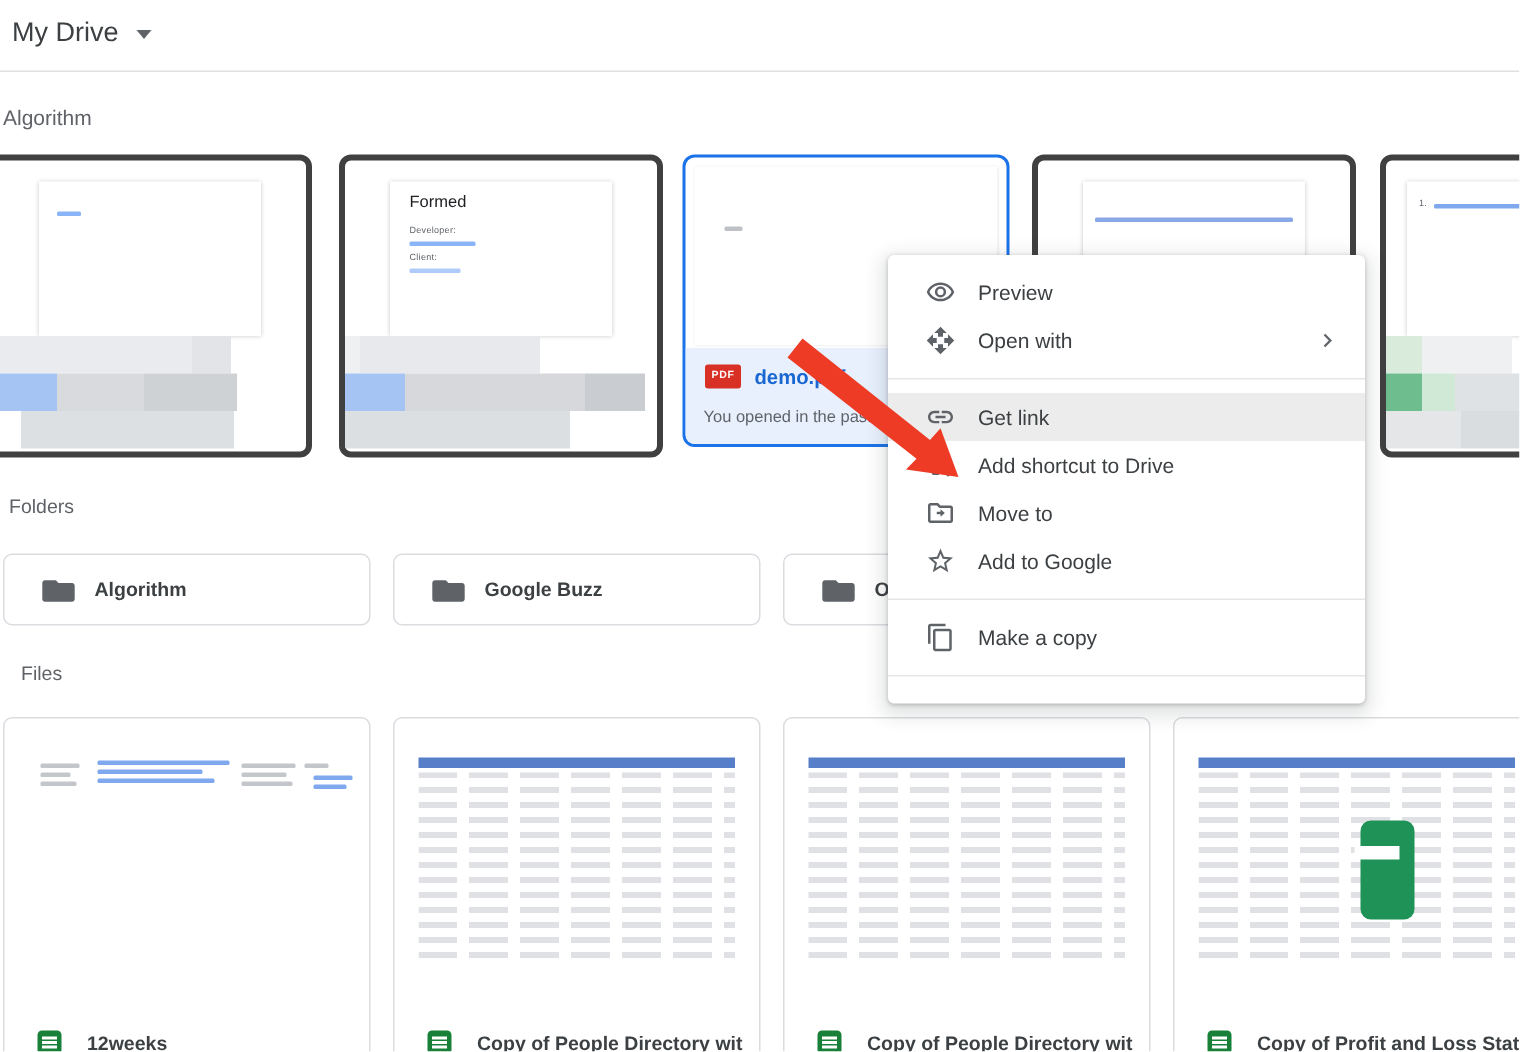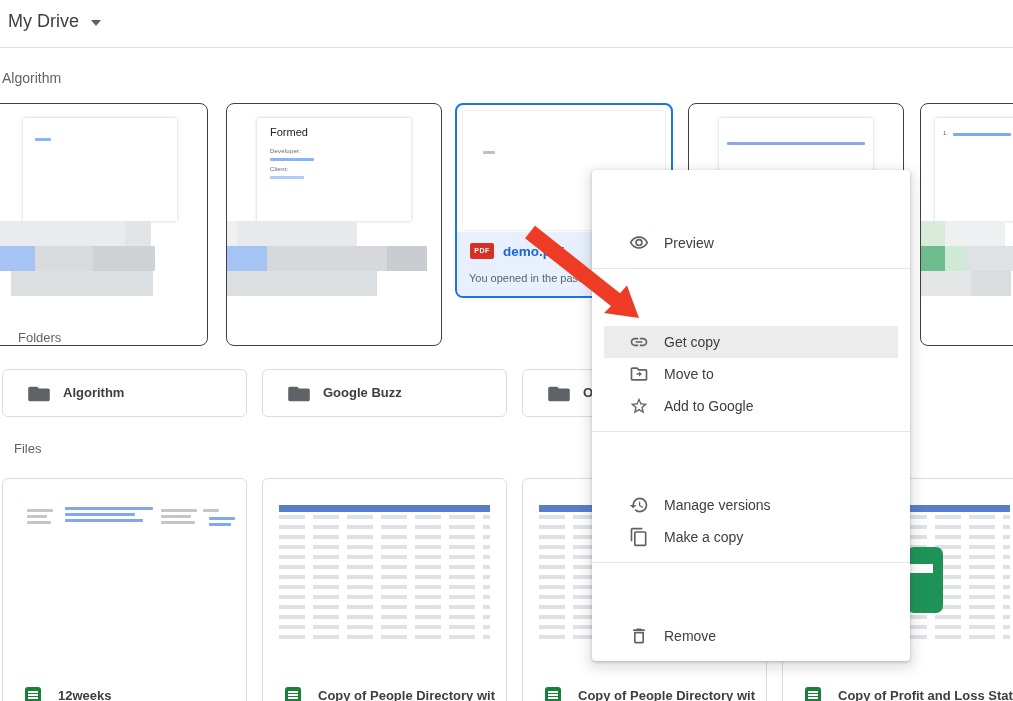--- a/index.html
+++ b/index.html
@@ -5,21 +5,21 @@
   html,body{margin:0;padding:0;}
   .canvas{position:relative;width:1013px;height:701px;background:#fff;overflow:hidden;
           font-family:"Liberation Sans",sans-serif;color:#3c4043;}
   
   .hdr-title{position:absolute;left:8px;top:11px;font-size:18px;color:#3c4043;display:flex;align-items:center;cursor:pointer;}
   .dd-tri{width:0;height:0;border-left:5px solid transparent;border-right:5px solid transparent;
           border-top:6px solid #5f6368;margin-left:12px;margin-top:3px;}
   .hdr-divider{position:absolute;left:0;top:47px;width:1013px;height:1px;background:#e0e0e0;}
   .sec-label{position:absolute;font-size:14px;color:#5f6368;}
   
-  .sg-card{position:absolute;top:103px;width:216px;height:243px;background:#fff;border:1px solid #404040;
+  .sg-card{position:absolute;top:103px;width:216px;height:202px;background:#fff;border:4px solid #404040;
            border-radius:8px;overflow:hidden;box-sizing:border-box;}
   .sg-card.selected{border:2px solid #1a73e8;}
   .page{position:absolute;left:30px;right:30px;top:14px;height:103px;background:#fff;
         box-shadow:0 0 3px rgba(0,0,0,.22);}
   .page-big{position:absolute;left:6px;right:6px;top:6px;height:119px;background:#fff;
         box-shadow:0 0 2px rgba(0,0,0,.18);}
   .tinybar{position:absolute;height:3px;border-radius:1px;}
   .doc-title{position:absolute;left:13px;top:8px;font-size:11px;color:#202124;}
   .doc-micro{position:absolute;font-size:6px;color:#5f6368;letter-spacing:.2px;}
   .mosaic{position:absolute;left:0;right:0;top:117px;bottom:0;}
@@ -51,21 +51,21 @@
   .bigsheet .slot{position:absolute;left:-4px;top:17px;width:30px;height:9px;background:#fff;}
   .fname-row{position:absolute;left:0;right:0;top:208px;height:24px;}
   .sh-ico{position:absolute;left:22px;top:0;width:16px;height:16px;background:#188038;border-radius:3px;}
   .sh-ico .cell{position:absolute;left:3px;top:4px;width:10px;height:8px;background:#fff;}
   .sh-ico .ln{position:absolute;left:3px;width:10px;height:1px;background:#188038;}
   .fname{position:absolute;left:55px;top:1px;right:6px;font-size:13px;font-weight:bold;color:#3c4043;
          white-space:nowrap;overflow:hidden;}
   
   .menu{position:absolute;left:592px;top:170px;width:318px;background:#fff;border-radius:4px;z-index:50;
         box-shadow:0 1px 3px rgba(60,64,67,.3),0 4px 12px 4px rgba(60,64,67,.15);}
-  .mgroup{padding:9px 12px;margin-top:48px;}
+  .mgroup{padding:9px 0;}
   .mdiv{height:1px;background:#e6e6e6;}
   .mi{display:flex;align-items:center;height:32px;padding:0 16px 0 25px;font-size:14px;color:#3c4043;cursor:pointer;}
   .mi.hl{background:#ececec;}
   .mico{width:20px;height:20px;margin-right:15px;flex:none;display:flex;align-items:center;justify-content:center;}
   .mico svg{width:20px;height:20px;fill:#5f6368;}
   .mi .chev{margin-left:auto;display:flex;}
   .mi .chev svg{width:18px;height:18px;fill:#5f6368;}
   
   .arrow-svg{position:absolute;left:0;top:0;z-index:60;pointer-events:none;}
 </style>
@@ -169,21 +169,21 @@
 
       </div>
       <div class="mrow">
         <div class="mb" style="width:50px;background:#e4e6e8;"></div>
           <div class="mb" style="width:40px;background:#dadde0;"></div>
 
       </div>
     </div>
   </div>
 
-  <div class="sec-label" style="left:18px;top:330px;font-size:13px;text-align:center;">Folders</div>
+  <div class="sec-label" style="left:6px;top:330px;font-size:13px;text-align:center;">Folders</div>
 
   <div class="fo-card" style="left:2px;">
     <span class="fo-ico">
       <svg width="22" height="18" viewBox="0 0 24 20">
           <path fill="#5f6368" d="M10 2l2 2h10c1.1 0 2 .9 2 2v10c0 1.1-.9 2-2 2H2c-1.1 0-2-.9-2-2V4c0-1.1.9-2 2-2h8z"></path>
         </svg>
     </span>
     <span class="fo-name">Algorithm</span>
   </div>
   <div class="fo-card" style="left:262px;">
@@ -284,30 +284,52 @@
   <div class="menu">
     <div class="mgroup">
       <div class="mi">
         <span class="mico">
           <svg viewBox="0 0 24 24">
               <path d="M12 6c3.79 0 7.17 2.13 8.82 5.5C19.17 14.87 15.79 17 12 17s-7.17-2.13-8.82-5.5C4.83 8.13 8.21 6 12 6m0-2C7 4 2.73 7.11 1 11.5 2.73 15.89 7 19 12 19s9.27-3.11 11-7.5C21.27 7.11 17 4 12 4zm0 5a2.5 2.5 0 010 5 2.5 2.5 0 010-5m0-2a4.5 4.5 0 100 9 4.5 4.5 0 000-9z"></path>
             </svg>
         </span>
         <span>Preview</span>
       </div>
+      <div class="mi">
+        <span class="mico">
+          <svg viewBox="0 0 24 24">
+              <path d="M10 9h4V6h3l-5-5-5 5h3v3zm-1 1H6V7l-5 5 5 5v-3h3v-4zm14 2l-5-5v3h-3v4h3v3l5-5zm-9 3h-4v3H7l5 5 5-5h-3v-3z"></path>
+            </svg>
+        </span>
+        <span>Open with</span>
+        <span class="chev">
+          <svg viewBox="0 0 24 24">
+              <path d="M10 6L8.59 7.41 13.17 12l-4.58 4.59L10 18l6-6z"></path>
+            </svg>
+        </span>
+      </div>
     </div>
     <div class="mdiv"></div>
     <div class="mgroup">
       <div class="mi hl">
         <span class="mico">
           <svg viewBox="0 0 24 24">
               <path d="M3.9 12c0-1.71 1.39-3.1 3.1-3.1h4V7H7c-2.76 0-5 2.24-5 5s2.24 5 5 5h4v-1.9H7c-1.71 0-3.1-1.39-3.1-3.1zM8 13h8v-2H8v2zm9-6h-4v1.9h4c1.71 0 3.1 1.39 3.1 3.1s-1.39 3.1-3.1 3.1h-4V17h4c2.76 0 5-2.24 5-5s-2.24-5-5-5z"></path>
             </svg>
         </span>
-        <span>Get copy</span>
+        <span>Get link</span>
+      </div>
+      <div class="mi">
+        <span class="mico">
+          <svg viewBox="0 0 24 24">
+              <path d="M8.2 4h7.6l4.3 7.4h-2.3l-3.2-5.4H9.35L4.5 14.3 6.9 18h4.8l-1.2 2H5.8L2.2 14.2 8.2 4z"></path>
+              <path d="M19 14h-2v2.5h-2.5v2H17V21h2v-2.5h2.5v-2H19V14z"></path>
+            </svg>
+        </span>
+        <span>Add shortcut to Drive</span>
       </div>
       <div class="mi">
         <span class="mico">
           <svg viewBox="0 0 24 24">
               <path d="M20 6h-8l-2-2H4c-1.1 0-2 .9-2 2v12c0 1.1.9 2 2 2h16c1.1 0 2-.9 2-2V8c0-1.1-.9-2-2-2zm0 12H4V6h5.17l2 2H20v10z"></path>
               <path d="M12 9v2H9v2h3v2l3.5-3L12 9z"></path>
             </svg>
         </span>
         <span>Move to</span>
       </div>
@@ -318,44 +340,28 @@
             </svg>
         </span>
         <span>Add to Google</span>
       </div>
     </div>
     <div class="mdiv"></div>
     <div class="mgroup">
       <div class="mi">
         <span class="mico">
           <svg viewBox="0 0 24 24">
-              <path d="M13 3a9 9 0 00-9 9H1l3.89 3.89.07.14L9 12H6a7 7 0 117 7c-1.93 0-3.68-.79-4.94-2.06l-1.42 1.42A8.95 8.95 0 0013 21a9 9 0 000-18zm-1 5v5l4.25 2.52.77-1.28-3.52-2.09V8z"></path>
-            </svg>
-        </span>
-        <span>Manage versions</span>
-      </div>
-      <div class="mi">
-        <span class="mico">
-          <svg viewBox="0 0 24 24">
               <path d="M16 1H4c-1.1 0-2 .9-2 2v14h2V3h12V1zm3 4H8c-1.1 0-2 .9-2 2v14c0 1.1.9 2 2 2h11c1.1 0 2-.9 2-2V7c0-1.1-.9-2-2-2zm0 16H8V7h11v14z"></path>
             </svg>
         </span>
         <span>Make a copy</span>
       </div>
     </div>
     <div class="mdiv"></div>
     <div class="mgroup">
-      <div class="mi">
-        <span class="mico">
-          <svg viewBox="0 0 24 24">
-              <path d="M6 19c0 1.1.9 2 2 2h8c1.1 0 2-.9 2-2V7H6v12zM8 9h8v10H8V9zm7.5-5l-1-1h-5l-1 1H5v2h14V4h-3.5z"></path>
-            </svg>
-        </span>
-        <span>Remove</span>
-      </div>
     </div>
   </div>
 
   <svg class="arrow-svg" width="1013" height="701" viewBox="0 0 1013 701">
     <polygon points="535,225.7 620,293.3 627,285.5 639,318 604,313 611,305.9 525,238.3" fill="#ee3b26"></polygon>
   </svg>
 
 </div>
 
 </body></html>

